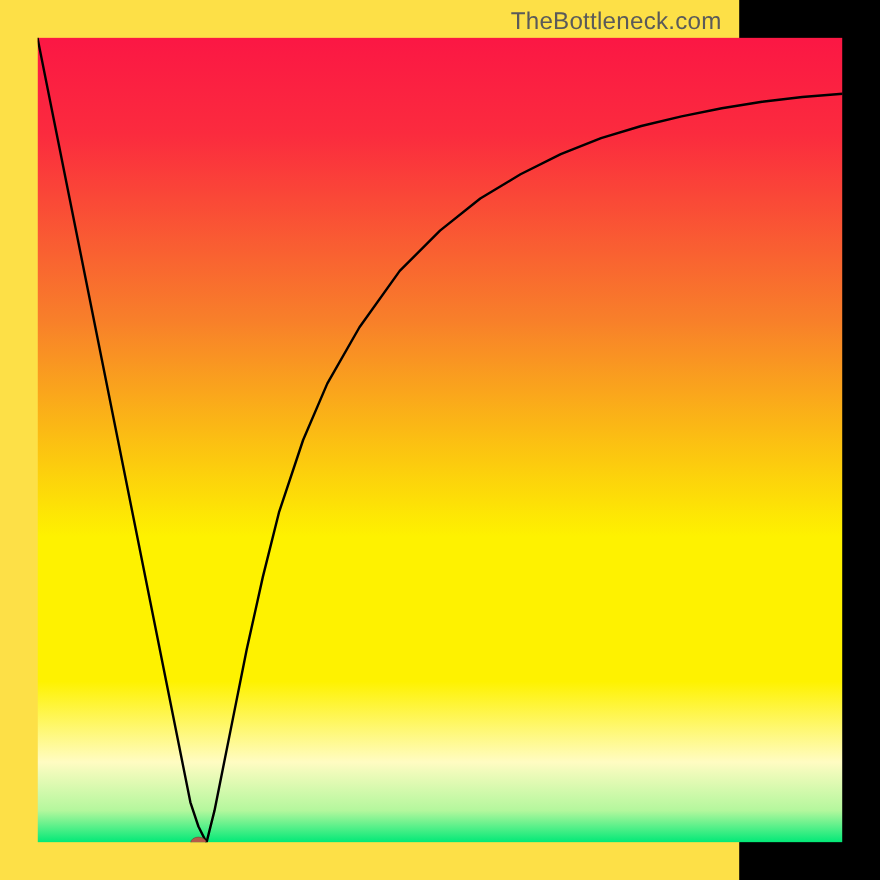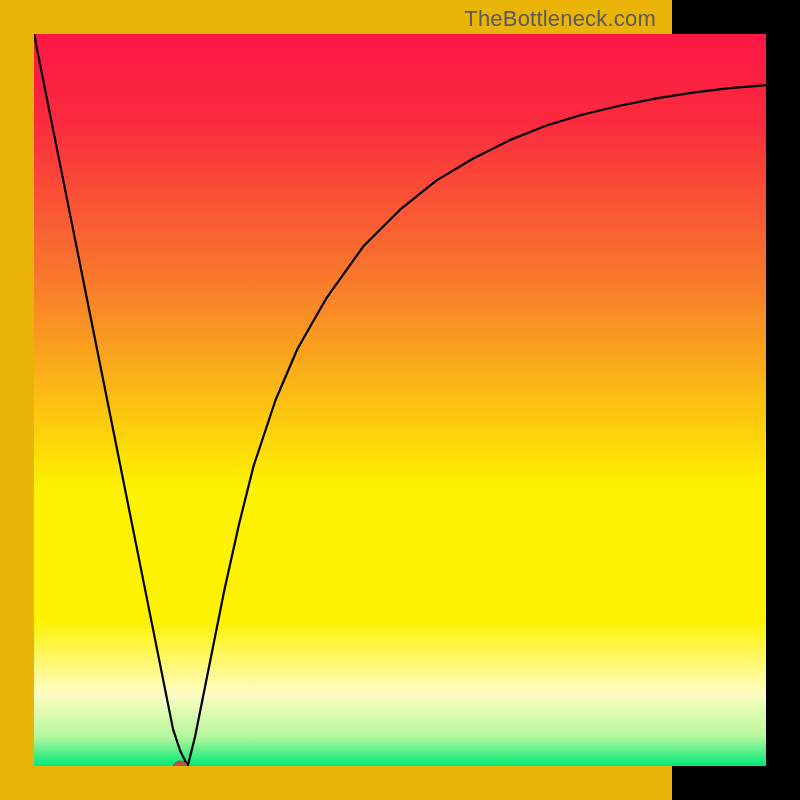--- a/index.html
+++ b/index.html
@@ -8,21 +8,21 @@
     width: 800px;
     height: 800px;
     background: #000;
     font-family: Arial, sans-serif;
     overflow: hidden;
   }
   .outer {
     position: relative;
     width: 672px;
     height: 800px;
-    background: #eab308;
+    background: #fde047;
   }
   .plot-area {
     position: absolute;
     left: 34px;
     top: 34px;
     width: 732px;
     height: 732px;
     overflow: hidden;
   }
   .watermark {

